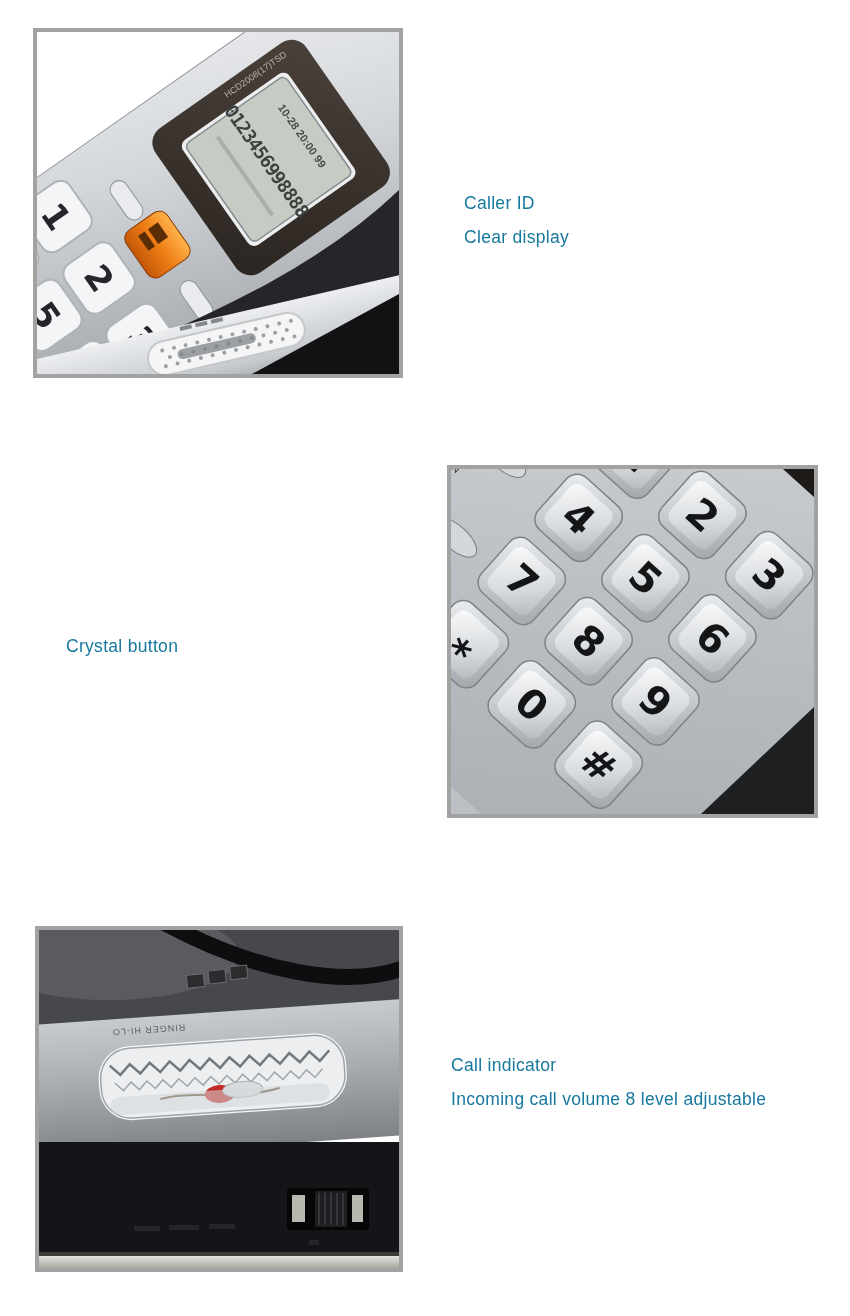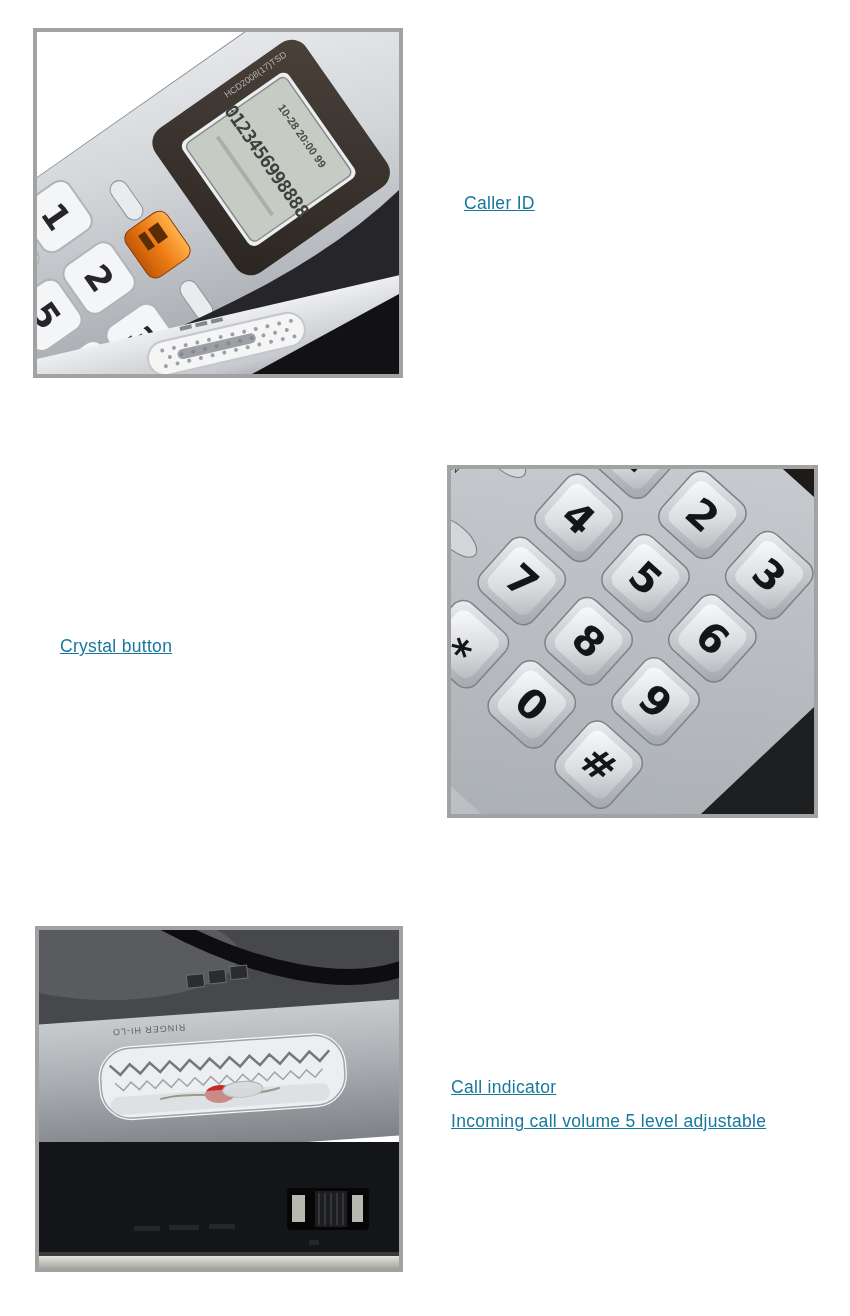--- a/index.html
+++ b/index.html
@@ -8,21 +8,21 @@
     font-family:"Liberation Sans", sans-serif;overflow:hidden;
   }
   .photo-frame{
     position:absolute;box-sizing:border-box;border:4px solid #a2a2a2;
     background:#ffffff;overflow:hidden;
   }
   .photo-frame svg{display:block;width:100%;height:100%;}
   .caption{
     position:absolute;color:#17789e;font-size:17.5px;letter-spacing:.3px;
   }
-  .caption p{margin:0;padding:0;height:34px;line-height:34px;white-space:nowrap;text-decoration:underline;}
+  .caption p{margin:0;padding:0;height:34px;line-height:34px;white-space:nowrap;}
 </style>
 </head>
 <body>
 
 <div class="photo-frame" style="left:33px;top:28px;width:370px;height:350px;">
   <svg viewBox="0 0 362 342" preserveAspectRatio="none">
     <defs>
       <linearGradient id="s1silver" x1="0" y1="0" x2="1" y2="1">
         <stop offset="0" stop-color="#f2f3f5"></stop>
           <stop offset=".45" stop-color="#d4d7da"></stop>
@@ -142,23 +142,24 @@
           <rect x="164" y="286" width="12" height="4"></rect>
           <rect x="180" y="286" width="12" height="4"></rect>
       </g>
     </g>
     <polygon points="362,262 362,342 215,342" fill="#121214"></polygon>
   </svg>
 </div>
 
 <div class="caption" style="left:464px;top:186px;">
   <p>Caller ID</p>
-</div>
-
-<div class="caption" style="left:60px;top:629px;text-align:right;">
+  <p>Clear display</p>
+</div>
+
+<div class="caption" style="left:66px;top:629px;text-align:right;">
   <p>Crystal button</p>
 </div>
 
 <div class="photo-frame" style="left:447px;top:465px;width:371px;height:353px;">
   <svg viewBox="0 0 363 345" preserveAspectRatio="none">
     <defs>
       <linearGradient id="s2face" x1="0" y1="0" x2="1" y2="1">
         <stop offset="0" stop-color="#d9dcdf"></stop>
           <stop offset=".5" stop-color="#bcc0c4"></stop>
         <stop offset="1" stop-color="#a3a8ad"></stop>
@@ -323,16 +324,16 @@
       <rect x="95" y="296" width="26" height="5"></rect>
         <rect x="130" y="295" width="30" height="5"></rect>
         <rect x="170" y="294" width="26" height="5"></rect>
         <rect x="270" y="310" width="10" height="5"></rect>
     </g>
     <rect x="0" y="322" width="360" height="4" fill="#3b3b38"></rect>
     <rect x="0" y="326" width="360" height="12" fill="url(#s3strip)"></rect>
   </svg>
 </div>
 
-<div class="caption" style="left:451px;top:1070px;">
+<div class="caption" style="left:451px;top:1048px;">
   <p>Call indicator</p>
-  <p>Incoming call volume 5 level adjustable</p>
+  <p>Incoming call volume 8 level adjustable</p>
 </div>
 
 </body></html>

